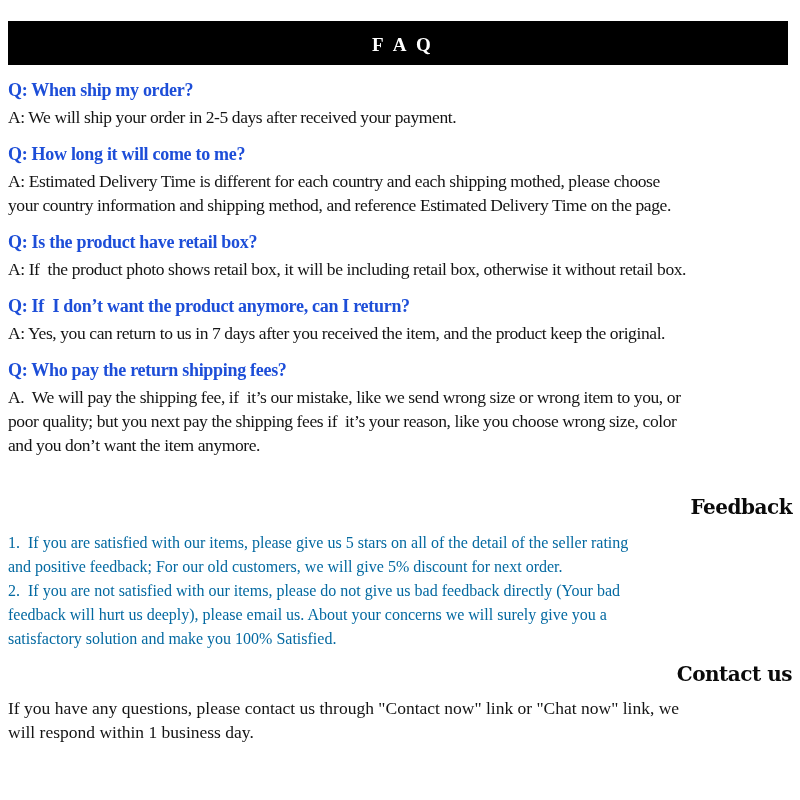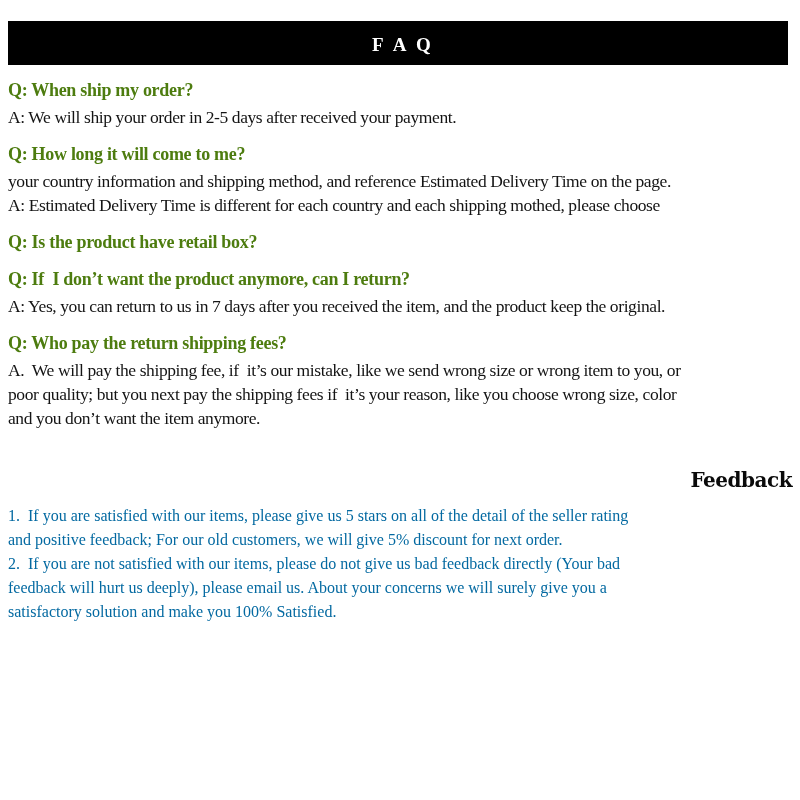--- a/index.html
+++ b/index.html
@@ -45,21 +45,21 @@
     left: 8px;
     right: 8px;
   }
   .q {
     font-weight: 700;
     font-size: 18px;
     line-height: 24px;
     letter-spacing: -0.3px;
     margin: 13px 0 0 0;
     white-space: pre;
-    color: #4d7c0f;
+    color: #1d4ed8;
   }
   .ans {
     margin: 3px 0 0 0;
   }
   .faq-line {
     font-size: 17.5px;
     line-height: 24px;
     letter-spacing: -0.4px;
     white-space: pre;
     color: #141414;
@@ -106,25 +106,28 @@
 
     <section>
 
       <div class="q">Q: When ship my order?</div>
       <div class="ans">
         <div class="faq-line">A: We will ship your order in 2-5 days after received your payment.</div>
       </div>
 
       <div class="q">Q: How long it will come to me?</div>
       <div class="ans">
+        <div class="faq-line">A: Estimated Delivery Time is different for each country and each shipping mothed, please choose</div>
         <div class="faq-line">your country information and shipping method, and reference Estimated Delivery Time on the page.</div>
-        <div class="faq-line">A: Estimated Delivery Time is different for each country and each shipping mothed, please choose</div>
       </div>
 
       <div class="q">Q: Is the product have retail box?</div>
+      <div class="ans">
+        <div class="faq-line">A: If  the product photo shows retail box, it will be including retail box, otherwise it without retail box.</div>
+      </div>
 
       <div class="q">Q: If  I don’t want the product anymore, can I return?</div>
       <div class="ans">
         <div class="faq-line">A: Yes, you can return to us in 7 days after you received the item, and the product keep the original.</div>
       </div>
 
       <div class="q">Q: Who pay the return shipping fees?</div>
       <div class="ans">
         <div class="faq-line">A.  We will pay the shipping fee, if  it’s our mistake, like we send wrong size or wrong item to you, or</div>
         <div class="faq-line">poor quality; but you next pay the shipping fees if  it’s your reason, like you choose wrong size, color</div>
@@ -137,15 +140,22 @@
       <div class="section-heading feedback-heading">Feedback</div>
       <div class="feedback-body">
         <div class="feedback-line">1.  If you are satisfied with our items, please give us 5 stars on all of the detail of the seller rating</div>
         <div class="feedback-line">and positive feedback; For our old customers, we will give 5% discount for next order.</div>
         <div class="feedback-line">2.  If you are not satisfied with our items, please do not give us bad feedback directly (Your bad</div>
         <div class="feedback-line">feedback will hurt us deeply), please email us. About your concerns we will surely give you a</div>
         <div class="feedback-line">satisfactory solution and make you 100% Satisfied.</div>
       </div>
     </section>
 
+    <section>
+      <div class="section-heading contact-heading">Contact us</div>
+      <div class="contact-body">
+        <div class="contact-line">If you have any questions, please contact us through "Contact now" link or "Chat now" link, we</div>
+        <div class="contact-line">will respond within 1 business day.</div>
+      </div>
+    </section>
 
   </div>
 </div>
 
 </body></html>

